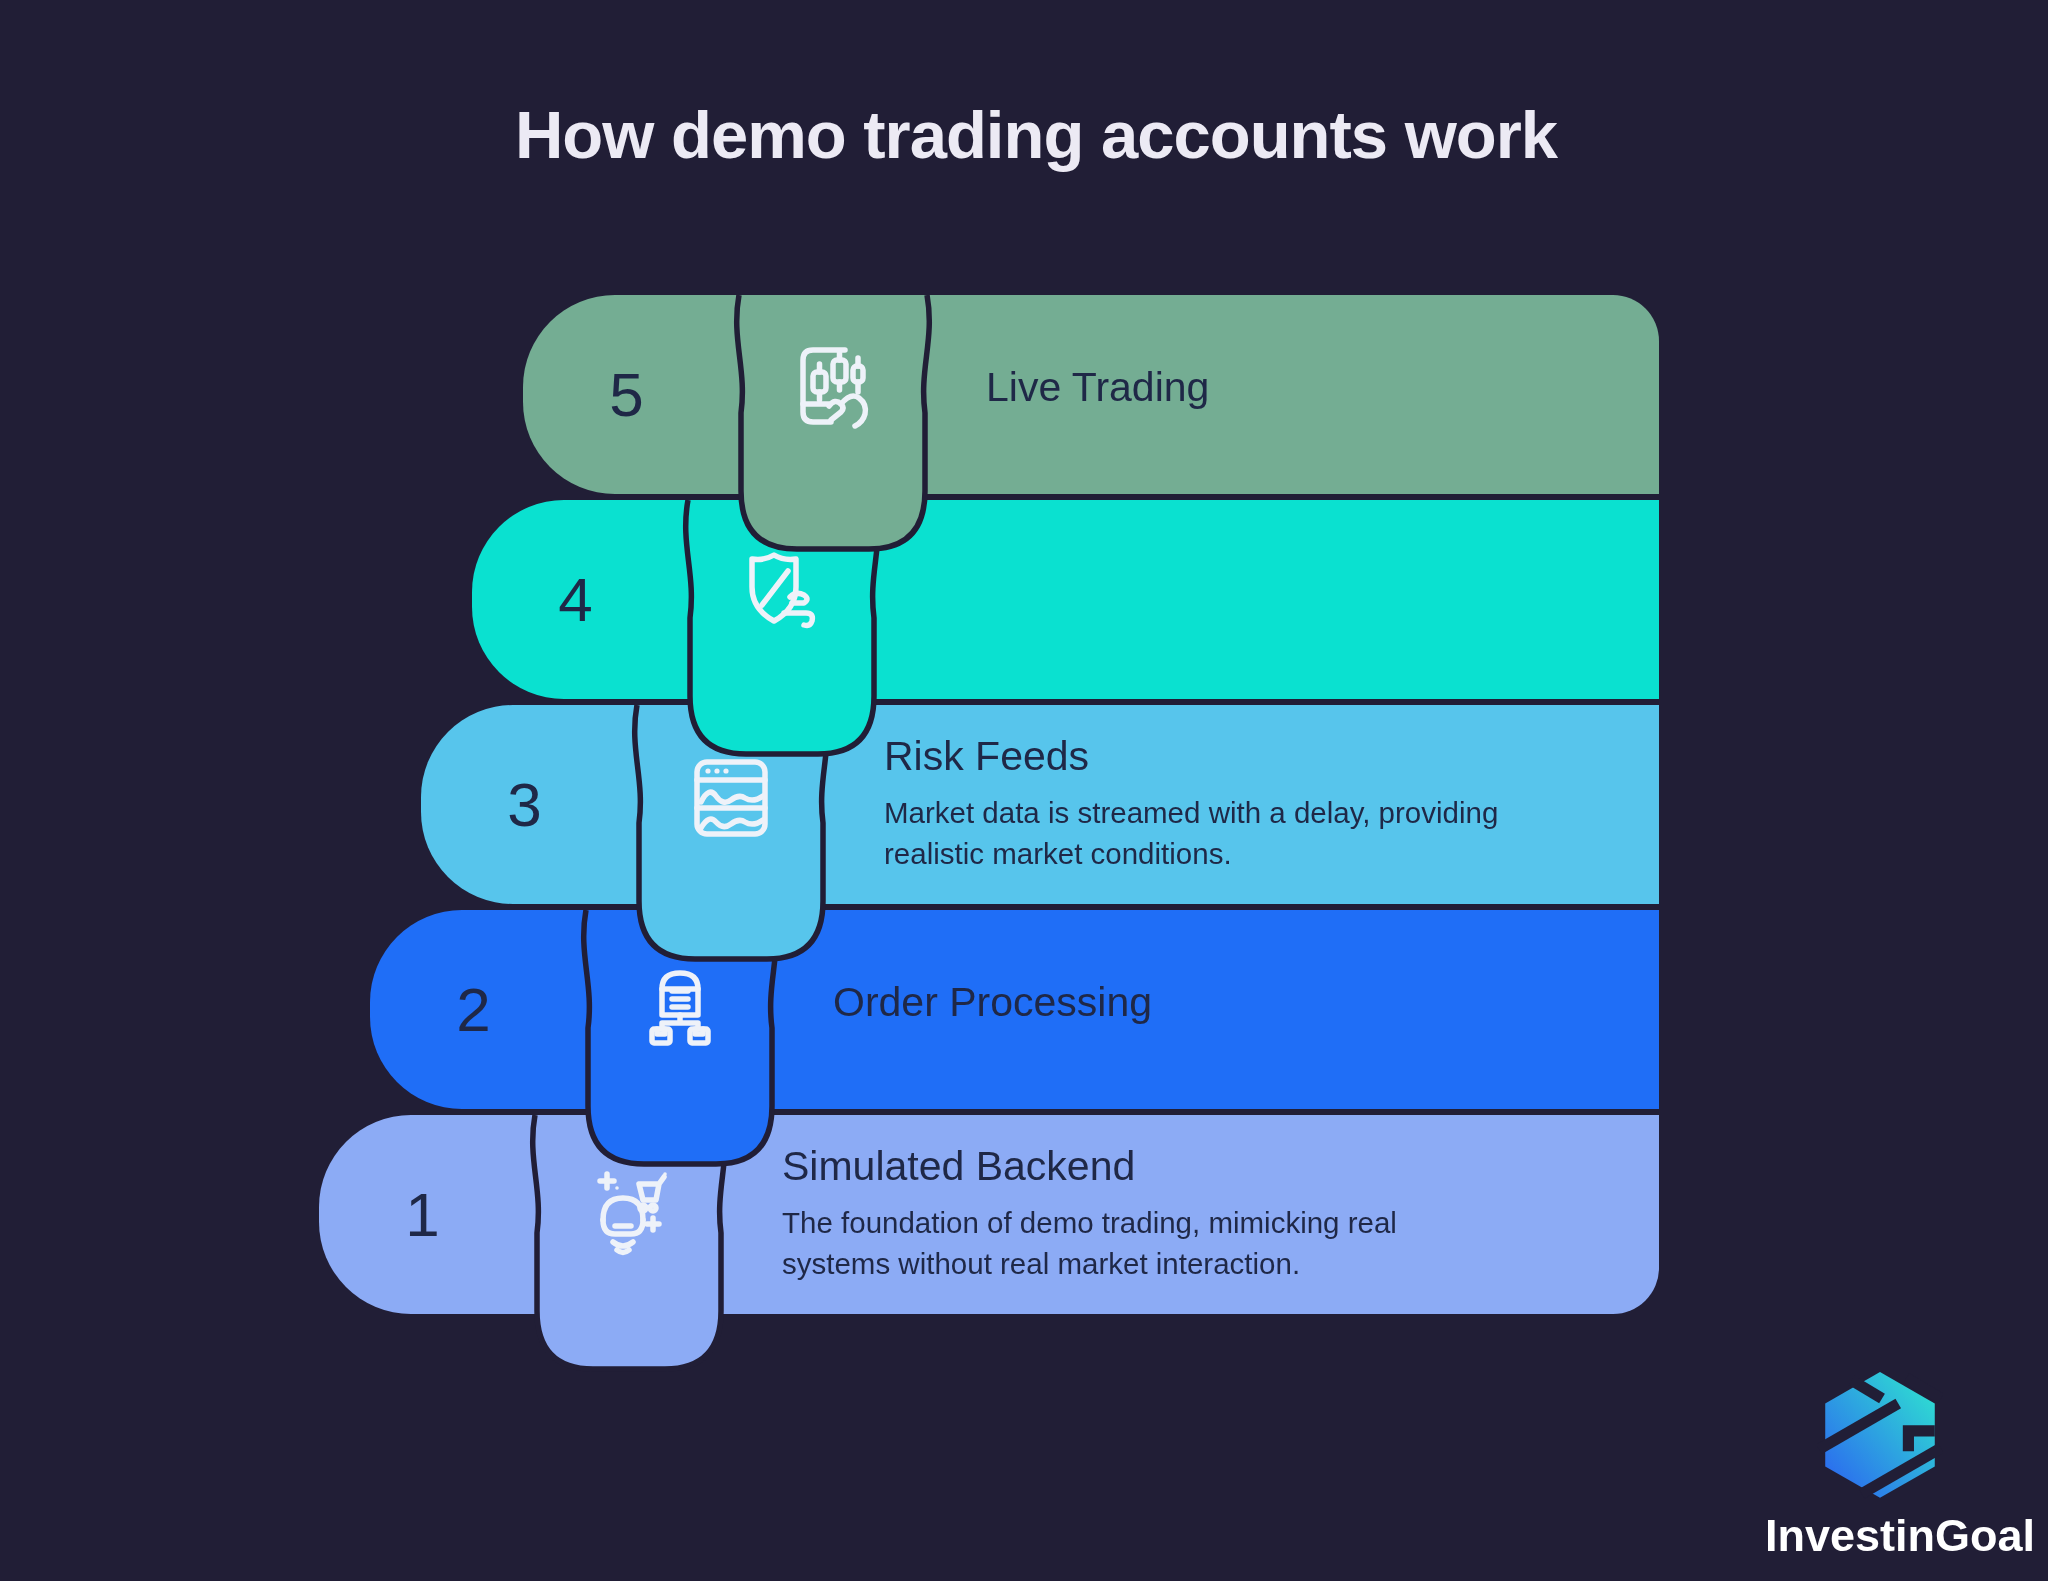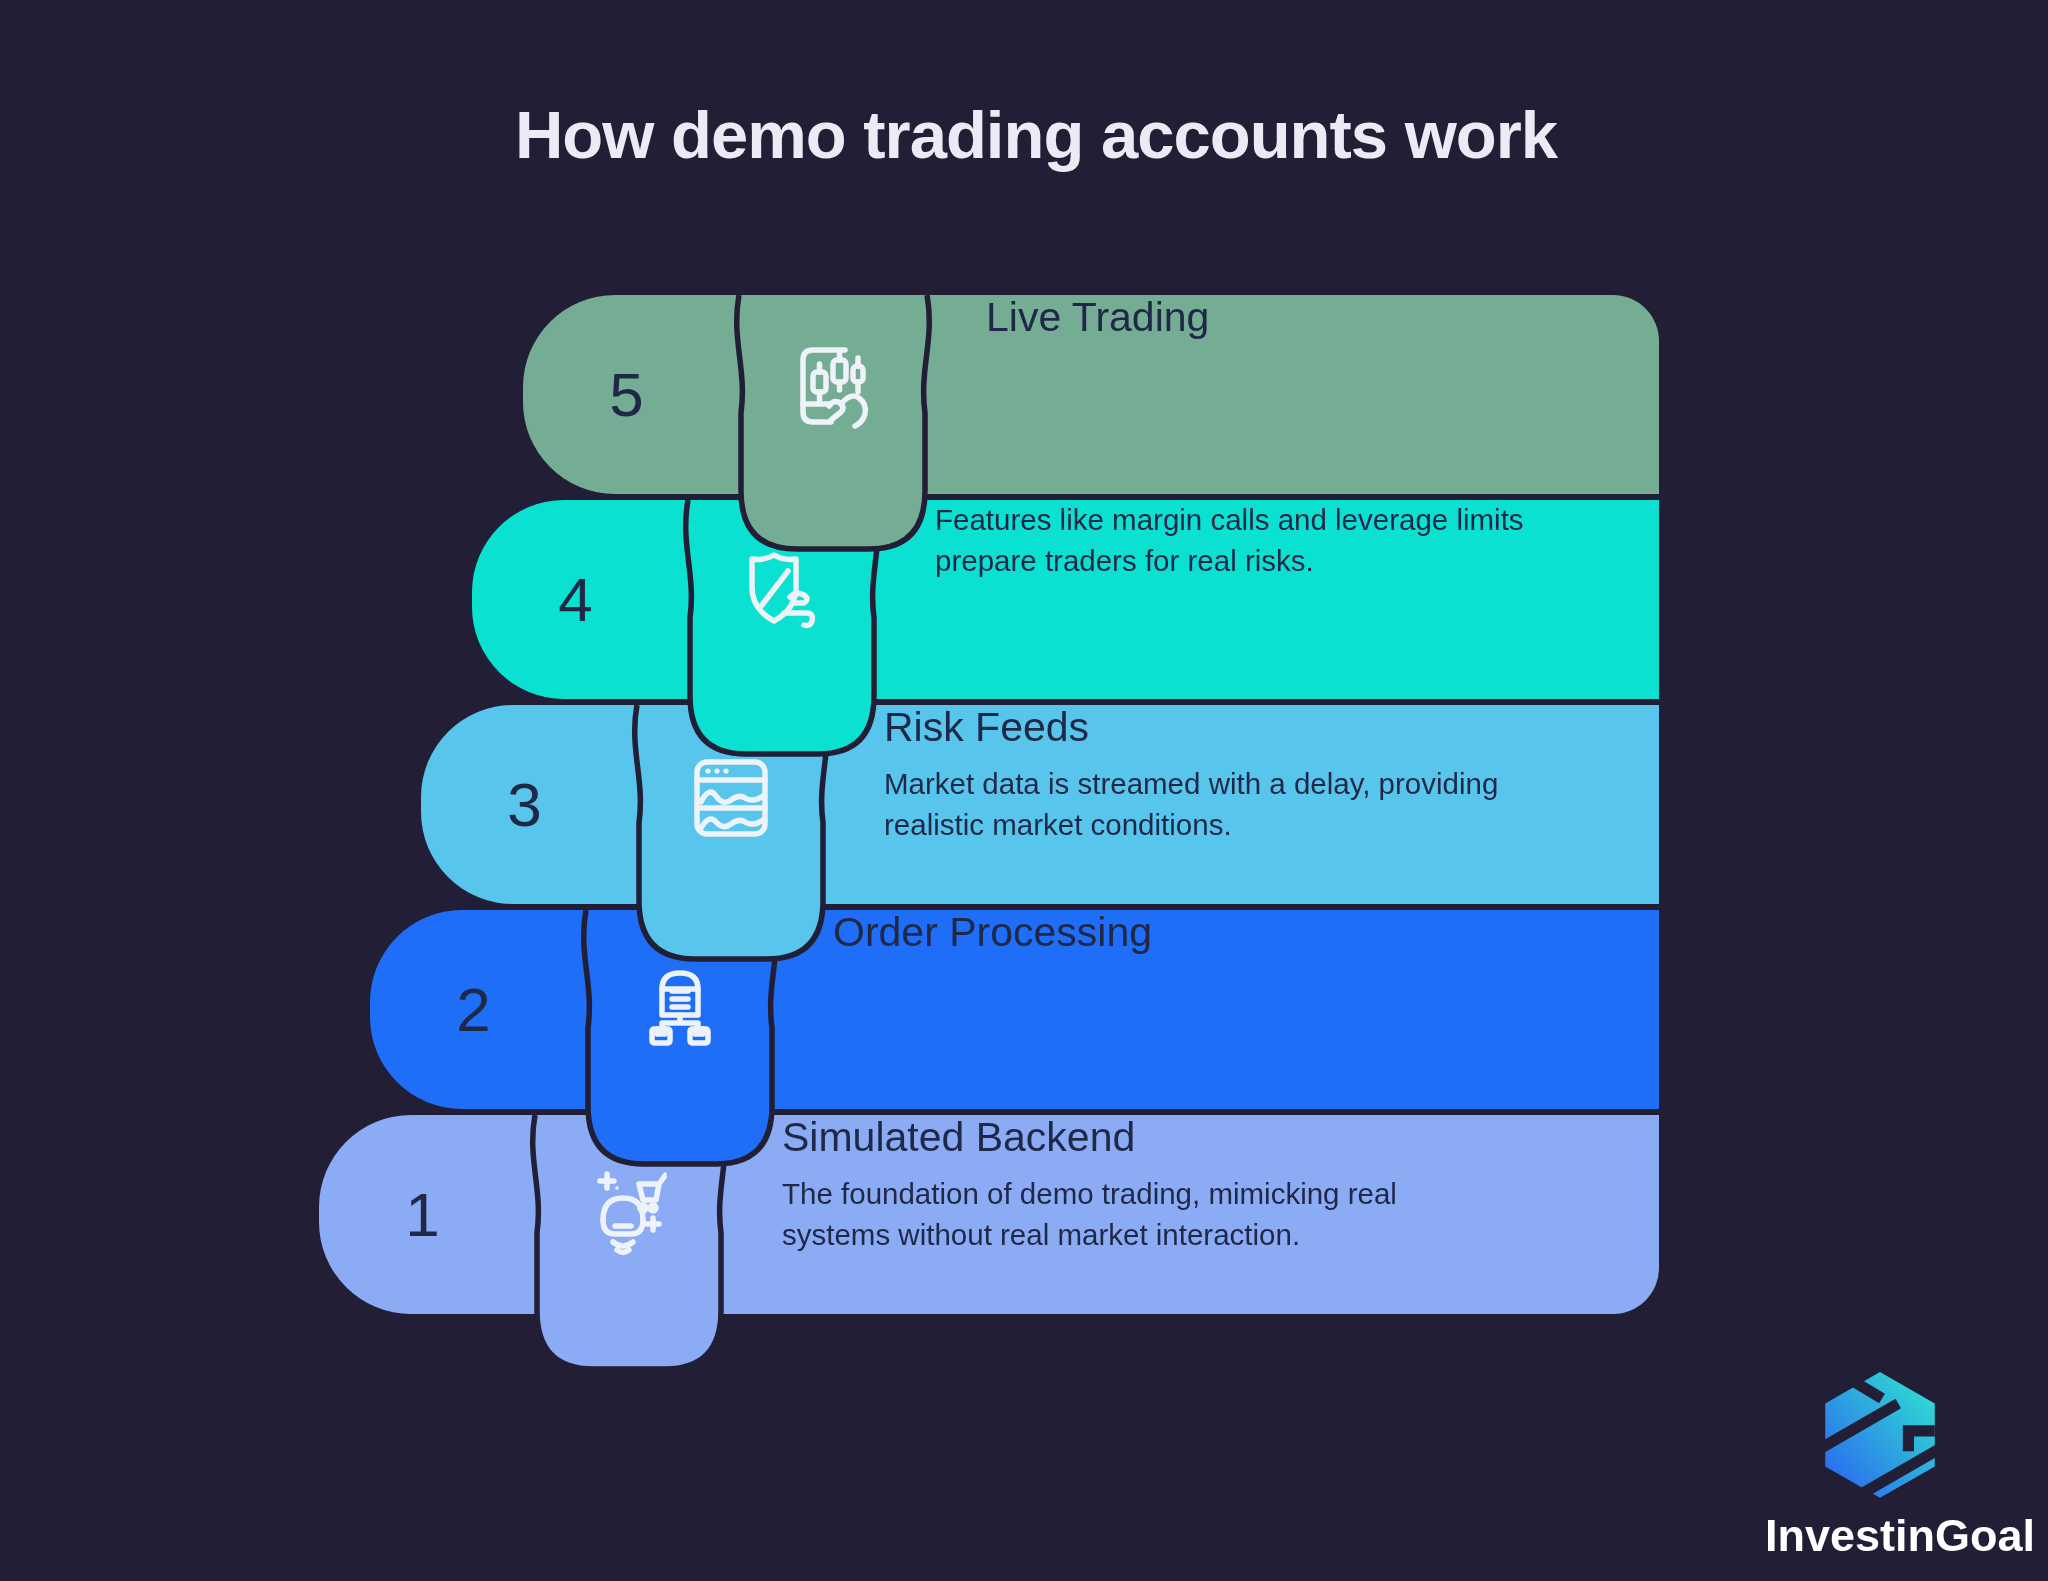--- a/index.html
+++ b/index.html
@@ -25,21 +25,21 @@
   }
   .row.first .bar{border-top-right-radius:46px;}
   .row.last .bar{border-bottom-right-radius:46px;}
   .num{
     position:absolute;left:0;top:0;width:207px;height:100%;
     display:flex;align-items:center;justify-content:center;
     font-size:62px;font-weight:500;color:#1f2847;
   }
   .texts{
     position:absolute;left:463px;top:0;right:20px;height:100%;
-    display:flex;flex-direction:column;
+    display:flex;flex-direction:column;justify-content:center;
   }
   .step-title{
     font-size:41px;font-weight:500;color:#1f2847;line-height:1.1;
     margin-bottom:14px;
   }
   .step-desc{
     font-size:29.5px;font-weight:400;color:#1f2847;line-height:1.38;
     max-width:640px;
   }
   .tab{position:absolute;top:0;}
@@ -77,21 +77,20 @@
       <path d="M44,66 Q50,58 56,64 Q60,68 56,72 L46,80"></path>
       <path d="M56,64 Q66,52 74,58 Q82,64 80,74 Q78,82 70,86"></path>
     </g>
           </g>
         </svg>
       </div>
       <div class="row" style="top: 500px; left: 472px; width: 1187px; height: 199px; z-index: 40;">
       <div class="bar" style="background: rgb(10, 225, 208);">
         <div class="num">4</div>
         <div class="texts">
-          <div class="step-desc">Features like margin calls and leverage limits prepare traders for real risks.</div>
         </div>
       </div>
     <svg class="tab" width="206" height="268" viewBox="0 0 206 268" style="left: 207px;">
           <path d="M9,0 C1,44 17,74 11,118 L11,196 Q11,254 67,254 L139,254 Q195,254 195,196 L195,118 C189,74 205,44 197,0" fill="#0ae1d0" stroke="#211e36" stroke-width="5.5"></path>
           <g transform="translate(55,45)">
             <g fill="none" stroke="#eef2f9" stroke-width="5.5" stroke-linecap="round" stroke-linejoin="round">
       <path d="M40,10 Q50,16 62,14 L62,42 Q62,64 40,76 Q18,64 18,42 L18,14 Q30,16 40,10 Z"></path>
       <path d="M28,60 L54,26"></path>
       <path d="M56,52 Q62,46 70,50 Q76,54 70,58 L58,58"></path>
       <path d="M50,68 L72,68 Q80,68 78,76 Q76,82 70,80"></path>

